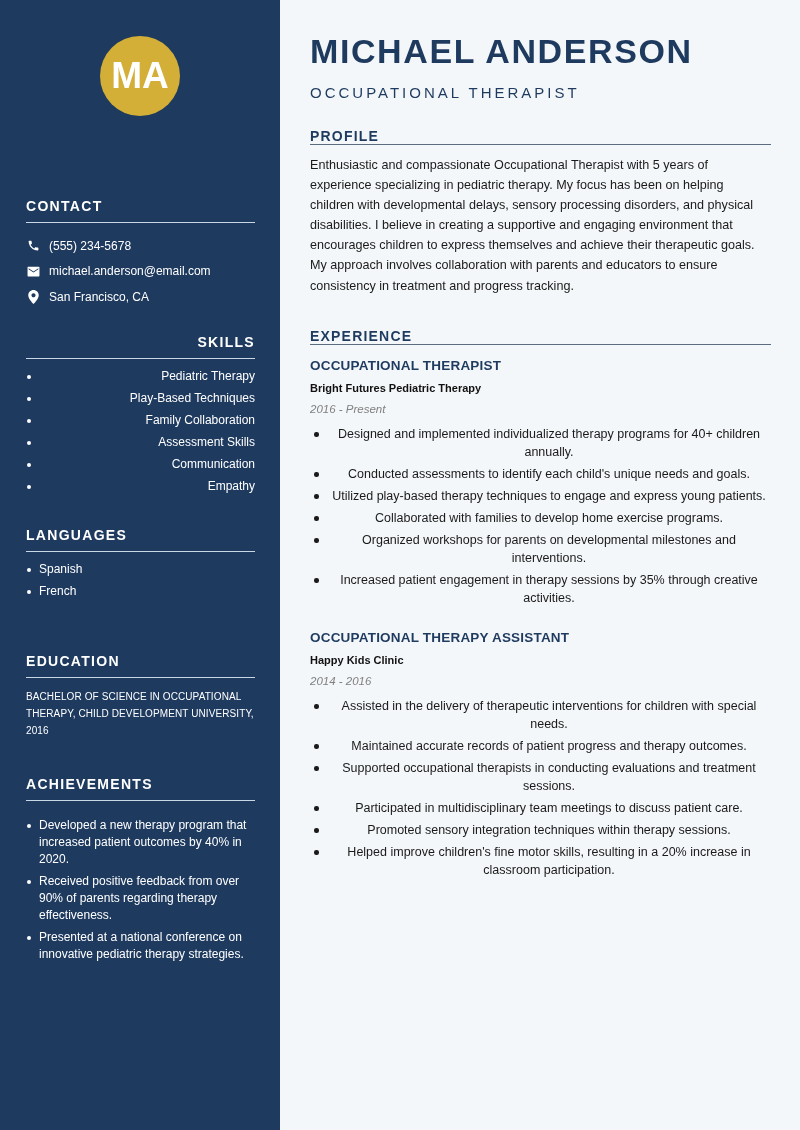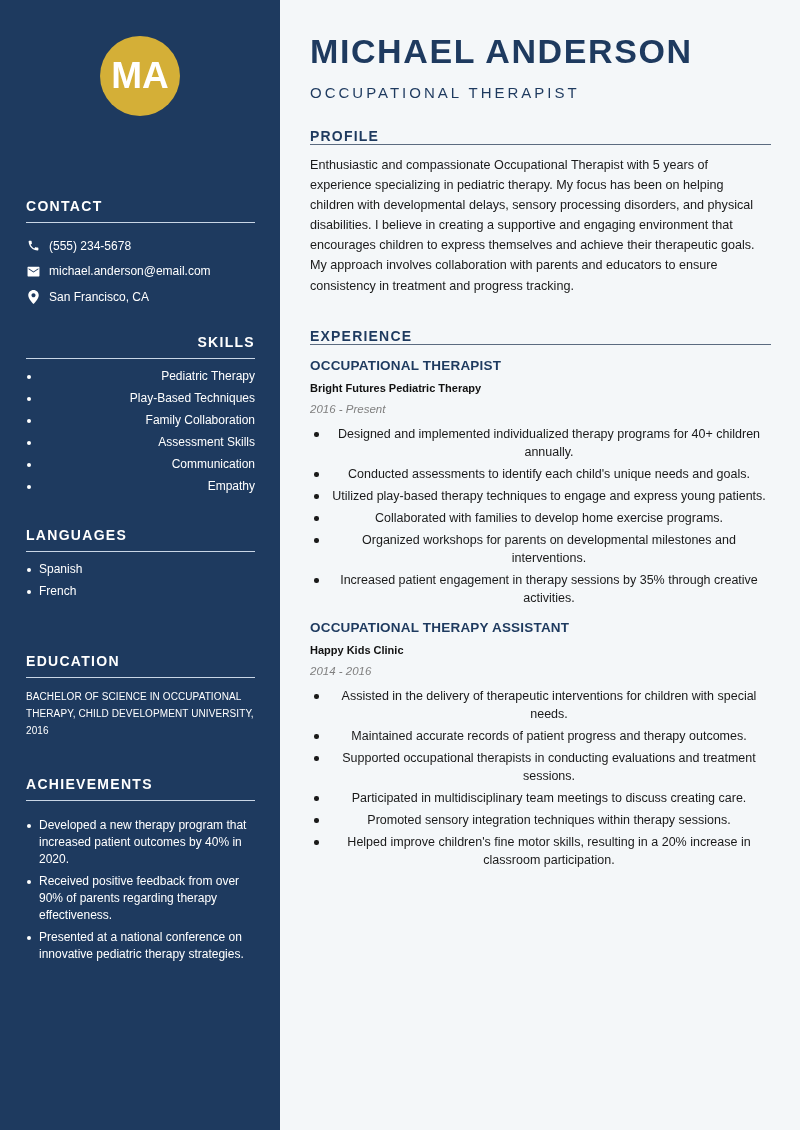--- a/index.html
+++ b/index.html
@@ -173,27 +173,27 @@
       <ul class="job-list">
         <li>Designed and implemented individualized therapy programs for 40+ children annually.</li>
         <li>Conducted assessments to identify each child's unique needs and goals.</li>
         <li>Utilized play-based therapy techniques to engage and express young patients.</li>
         <li>Collaborated with families to develop home exercise programs.</li>
         <li>Organized workshops for parents on developmental milestones and interventions.</li>
         <li>Increased patient engagement in therapy sessions by 35% through creative activities.</li>
       </ul>
     </div>
 
-    <div class="job" style="margin-top:12px;">
+    <div class="job" style="margin-top:22px;">
       <div class="job-title">OCCUPATIONAL THERAPY ASSISTANT</div>
       <div class="job-company">Happy Kids Clinic</div>
       <div class="job-dates">2014 - 2016</div>
       <ul class="job-list">
         <li>Assisted in the delivery of therapeutic interventions for children with special needs.</li>
         <li>Maintained accurate records of patient progress and therapy outcomes.</li>
         <li>Supported occupational therapists in conducting evaluations and treatment sessions.</li>
-        <li>Participated in multidisciplinary team meetings to discuss creating care.</li>
+        <li>Participated in multidisciplinary team meetings to discuss patient care.</li>
         <li>Promoted sensory integration techniques within therapy sessions.</li>
         <li>Helped improve children's fine motor skills, resulting in a 20% increase in classroom participation.</li>
       </ul>
     </div>
   </section>
 </main>
 
 </body></html>

